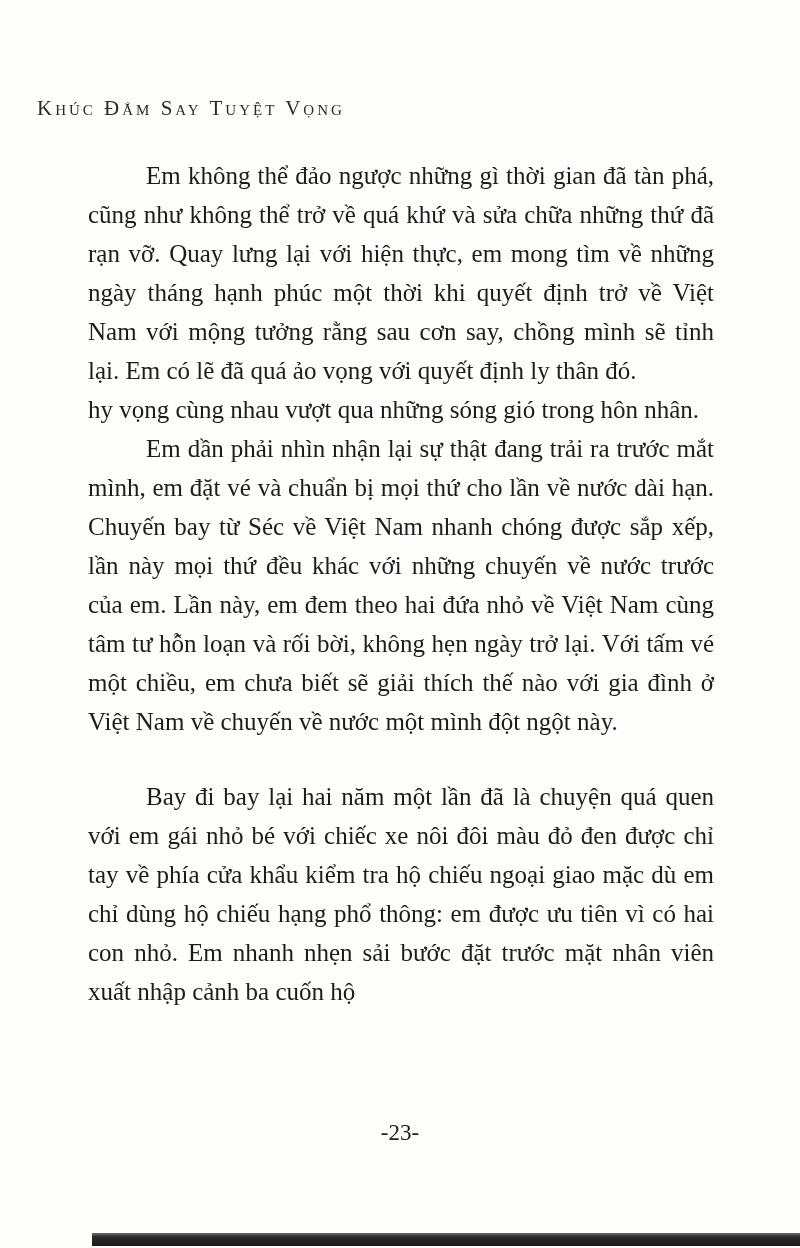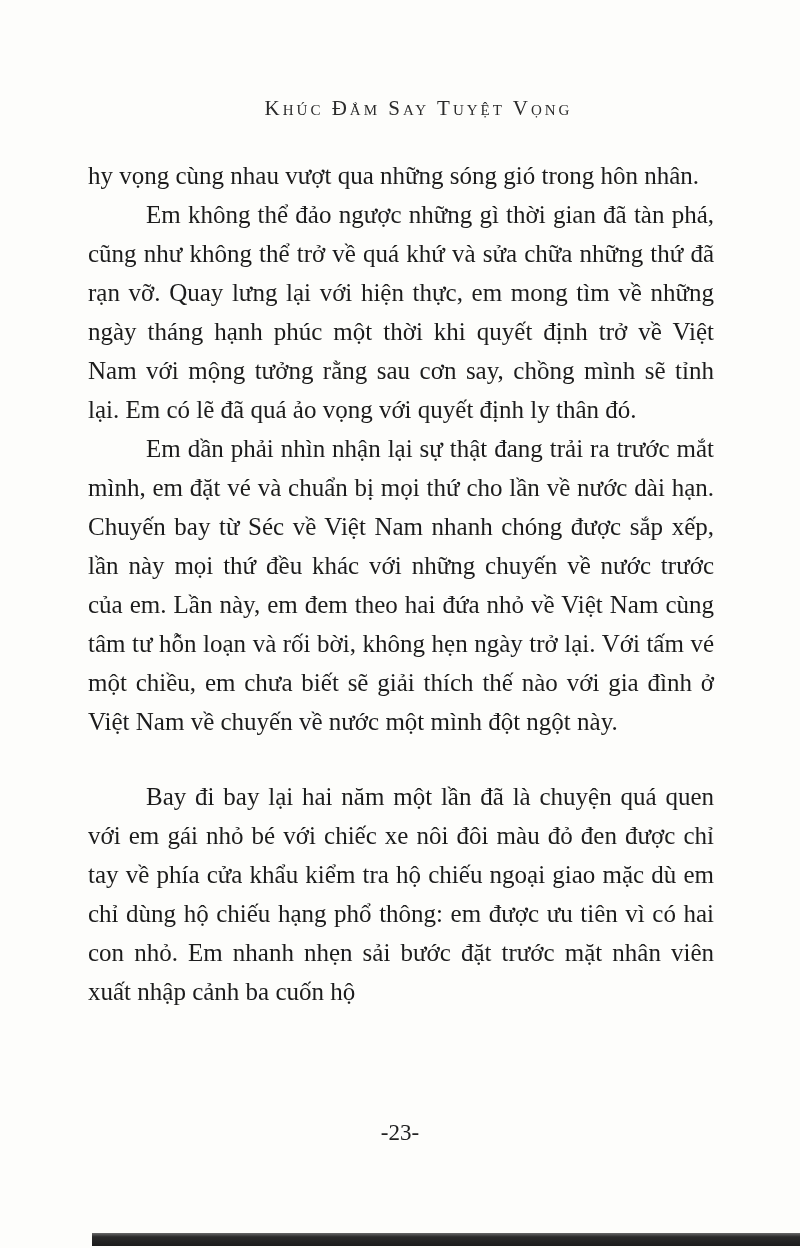--- a/index.html
+++ b/index.html
@@ -16,21 +16,20 @@
   .page{
     position:relative;
     width:800px;height:1248px;
     background:var(--paper);
     overflow:hidden;
     color:var(--ink);
   }
   .running-header{
     position:absolute;
     top:96px;left:0;right:0;
-    text-align:center;
     font-variant:small-caps;
     font-size:21px;
     letter-spacing:3px;
     color:#2b2b2b;
     padding-left:37px;
   }
   .body-text{
     position:absolute;
     top:156px;
     left:88px;
@@ -65,22 +64,22 @@
   }
 </style>
 </head>
 <body>
 
 <div class="page">
 
   <div class="running-header">Khúc Đắm Say Tuyệt Vọng</div>
 
   <div class="body-text">
+    <p class="para indent">Em không thể đảo ngược những gì thời gian đã tàn phá, cũng như không thể trở về quá khứ và sửa chữa những thứ đã rạn vỡ. Quay lưng lại với hiện thực, em mong tìm về những ngày tháng hạnh phúc một thời khi quyết định trở về Việt Nam với mộng tưởng rằng sau cơn say, chồng mình sẽ tỉnh lại. Em có lẽ đã quá ảo vọng với quyết định ly thân đó.</p>
     <p class="para">hy vọng cùng nhau vượt qua những sóng gió trong hôn nhân.</p>
-    <p class="para indent">Em không thể đảo ngược những gì thời gian đã tàn phá, cũng như không thể trở về quá khứ và sửa chữa những thứ đã rạn vỡ. Quay lưng lại với hiện thực, em mong tìm về những ngày tháng hạnh phúc một thời khi quyết định trở về Việt Nam với mộng tưởng rằng sau cơn say, chồng mình sẽ tỉnh lại. Em có lẽ đã quá ảo vọng với quyết định ly thân đó.</p>
     <p class="para indent">Em dần phải nhìn nhận lại sự thật đang trải ra trước mắt mình, em đặt vé và chuẩn bị mọi thứ cho lần về nước dài hạn. Chuyến bay từ Séc về Việt Nam nhanh chóng được sắp xếp, lần này mọi thứ đều khác với những chuyến về nước trước của em. Lần này, em đem theo hai đứa nhỏ về Việt Nam cùng tâm tư hỗn loạn và rối bời, không hẹn ngày trở lại. Với tấm vé một chiều, em chưa biết sẽ giải thích thế nào với gia đình ở Việt Nam về chuyến về nước một mình đột ngột này.</p>
     <p class="para indent section-gap">Bay đi bay lại hai năm một lần đã là chuyện quá quen với em gái nhỏ bé với chiếc xe nôi đôi màu đỏ đen được chỉ tay về phía cửa khẩu kiểm tra hộ chiếu ngoại giao mặc dù em chỉ dùng hộ chiếu hạng phổ thông: em được ưu tiên vì có hai con nhỏ. Em nhanh nhẹn sải bước đặt trước mặt nhân viên xuất nhập cảnh ba cuốn hộ</p>
   </div>
 
   <div class="page-number">-23-</div>
 
   <div class="scan-edge-bar"></div>
 
 </div>
 

